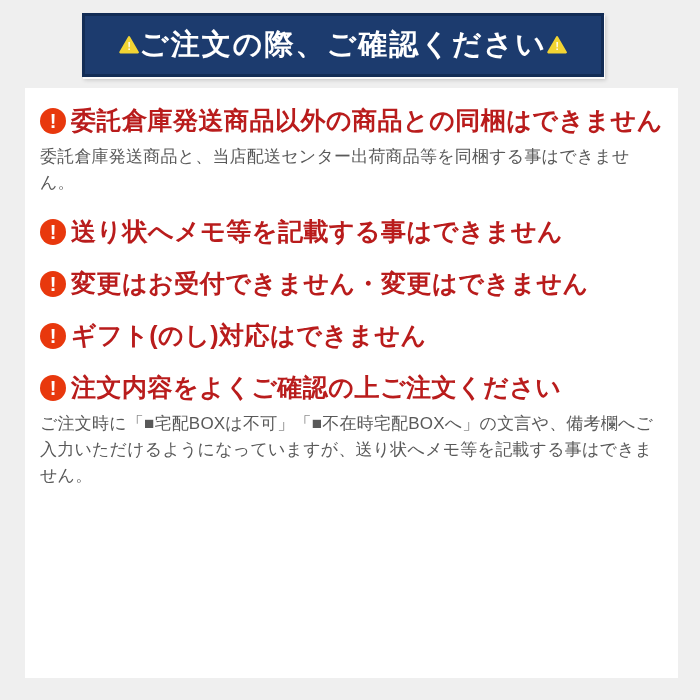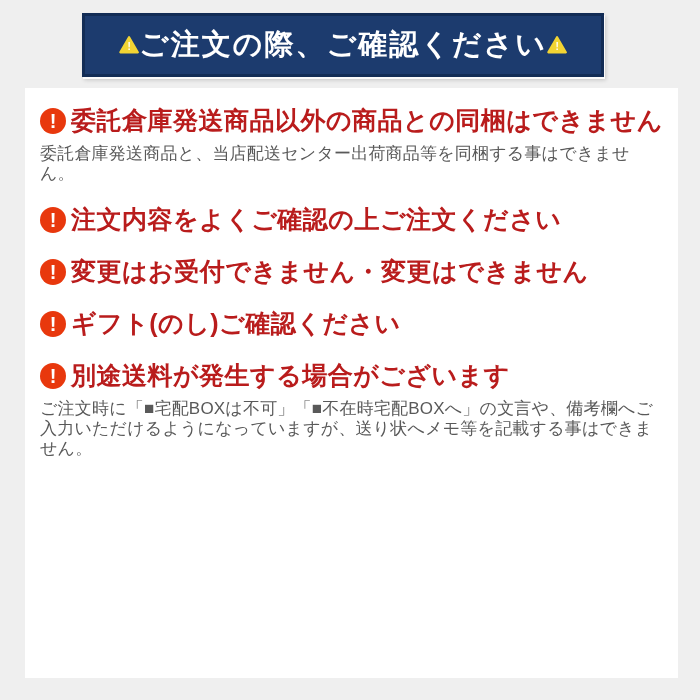--- a/index.html
+++ b/index.html
@@ -60,21 +60,21 @@
   .notice-title {
     color: #b91c1c;
     font-size: 25px;
     font-weight: bold;
     letter-spacing: 0.5px;
     white-space: nowrap;
   }
   .notice-body {
     color: #595959;
     font-size: 17px;
-    line-height: 20px;
+    line-height: 26px;
     white-space: pre-line;
     letter-spacing: 0.2px;
   }
   .notice-body:empty { display: none; }
 </style>
 </head>
 <body>
 
 <div class="banner">
   <svg class="tri" viewBox="0 0 44 40" aria-hidden="true">
@@ -94,39 +94,39 @@
     <div class="notice-head">
       <span class="excl-circle">!</span>
       <span class="notice-title">委託倉庫発送商品以外の商品との同梱はできません</span>
     </div>
     <div class="notice-body">委託倉庫発送商品と、当店配送センター出荷商品等を同梱する事はできません。</div>
   </div>
 
   <div class="notice">
     <div class="notice-head">
       <span class="excl-circle">!</span>
-      <span class="notice-title">注文内容をよくご確認の上ご注文ください</span>
+      <span class="notice-title">送り状へメモ等を記載する事はできません</span>
     </div>
   </div>
 
   <div class="notice">
     <div class="notice-head">
       <span class="excl-circle">!</span>
       <span class="notice-title">変更はお受付できません・変更はできません</span>
     </div>
   </div>
 
   <div class="notice">
     <div class="notice-head">
       <span class="excl-circle">!</span>
-      <span class="notice-title">ギフト(のし)ご確認ください</span>
+      <span class="notice-title">ギフト(のし)対応はできません</span>
     </div>
   </div>
 
   <div class="notice">
     <div class="notice-head">
       <span class="excl-circle">!</span>
-      <span class="notice-title">別途送料が発生する場合がございます</span>
+      <span class="notice-title">注文内容をよくご確認の上ご注文ください</span>
     </div>
     <div class="notice-body">ご注文時に「■宅配BOXは不可」「■不在時宅配BOXへ」の文言や、備考欄へご入力いただけるようになっていますが、送り状へメモ等を記載する事はできません。</div>
   </div>
 
 </div>
 
 </body></html>

